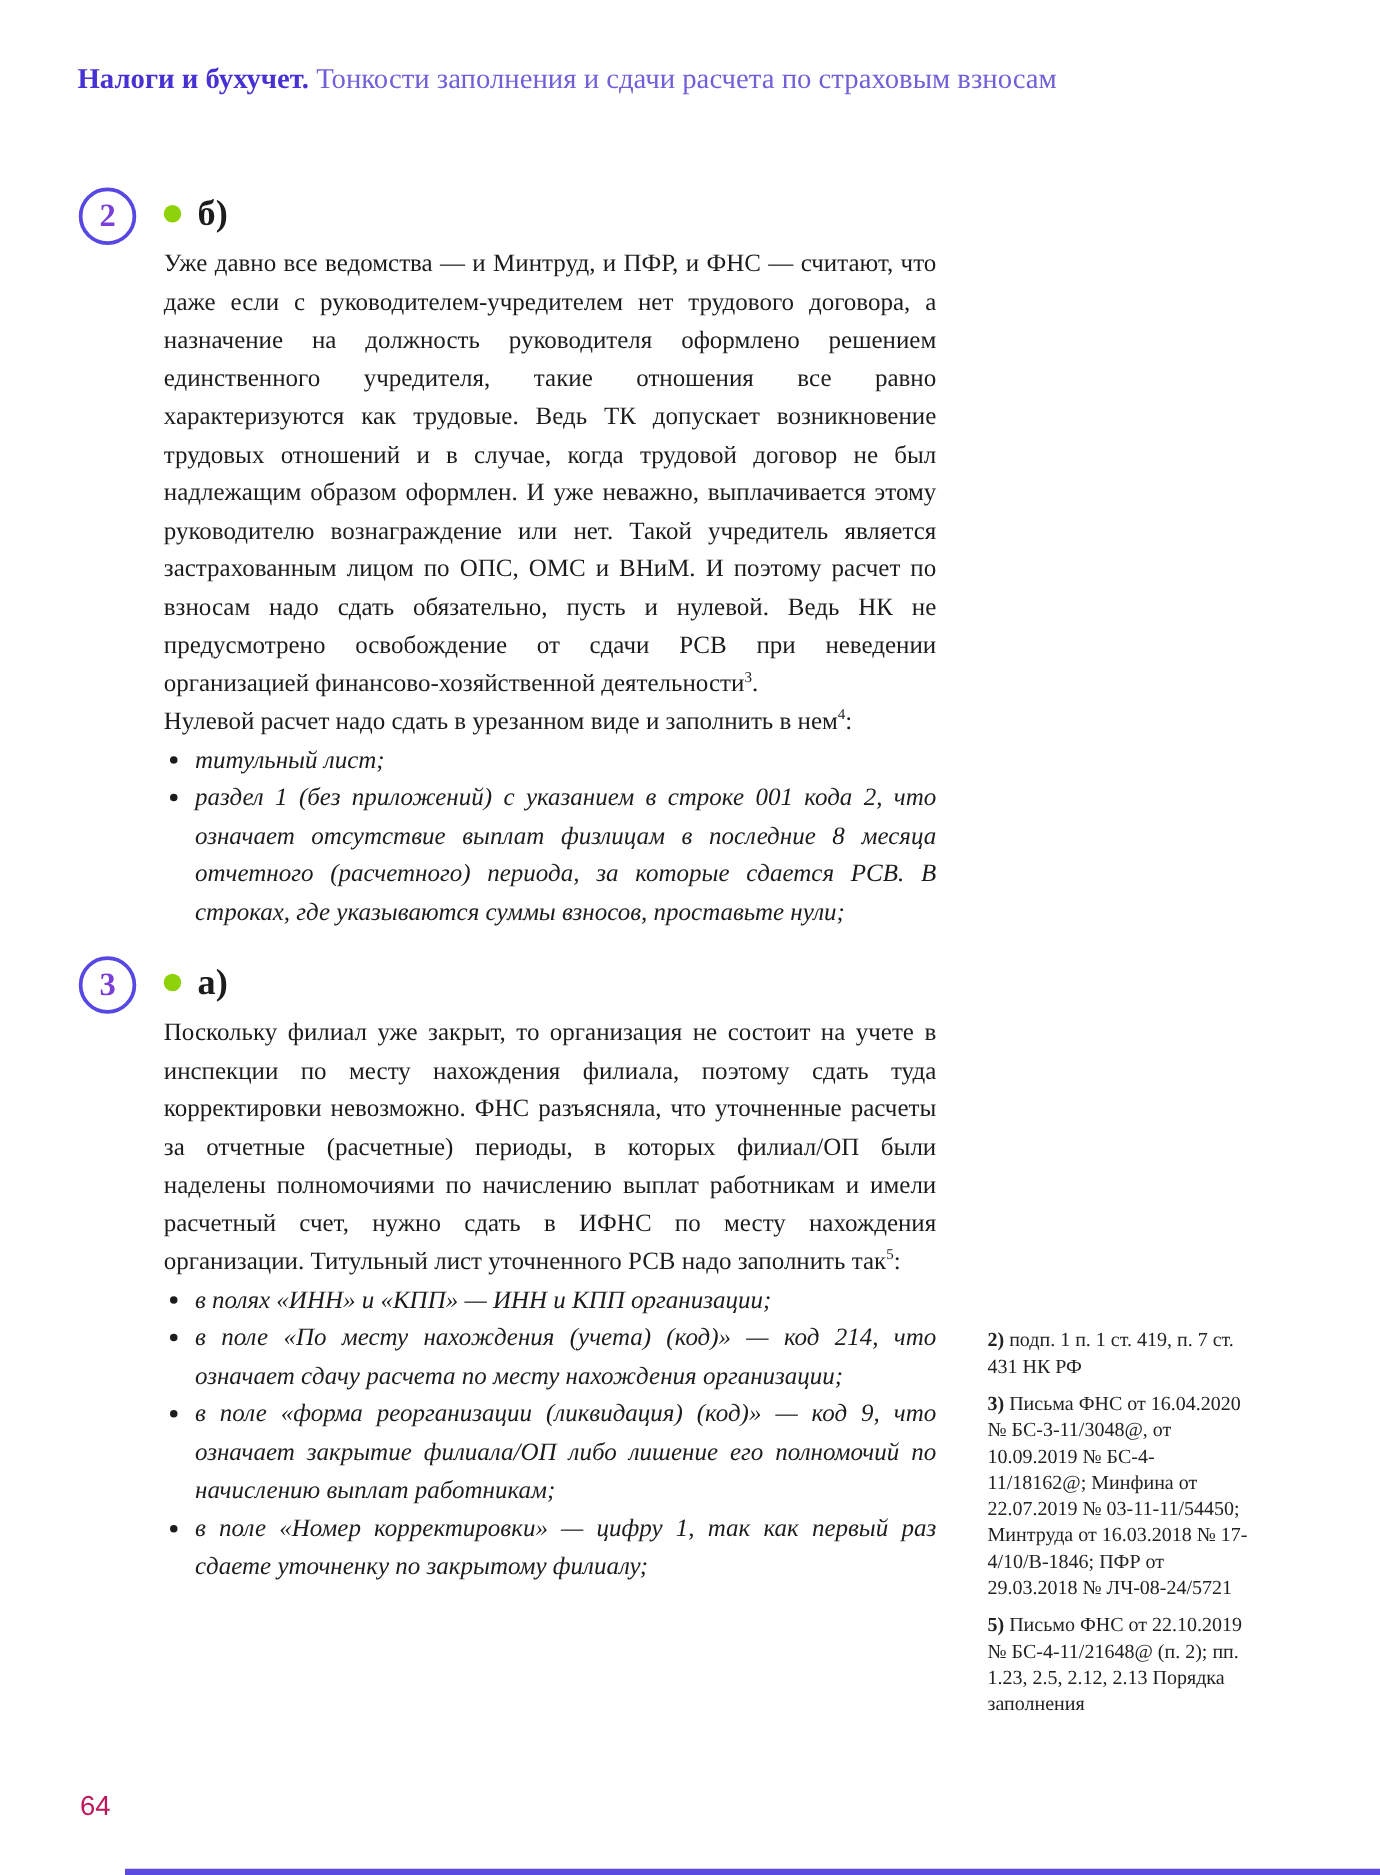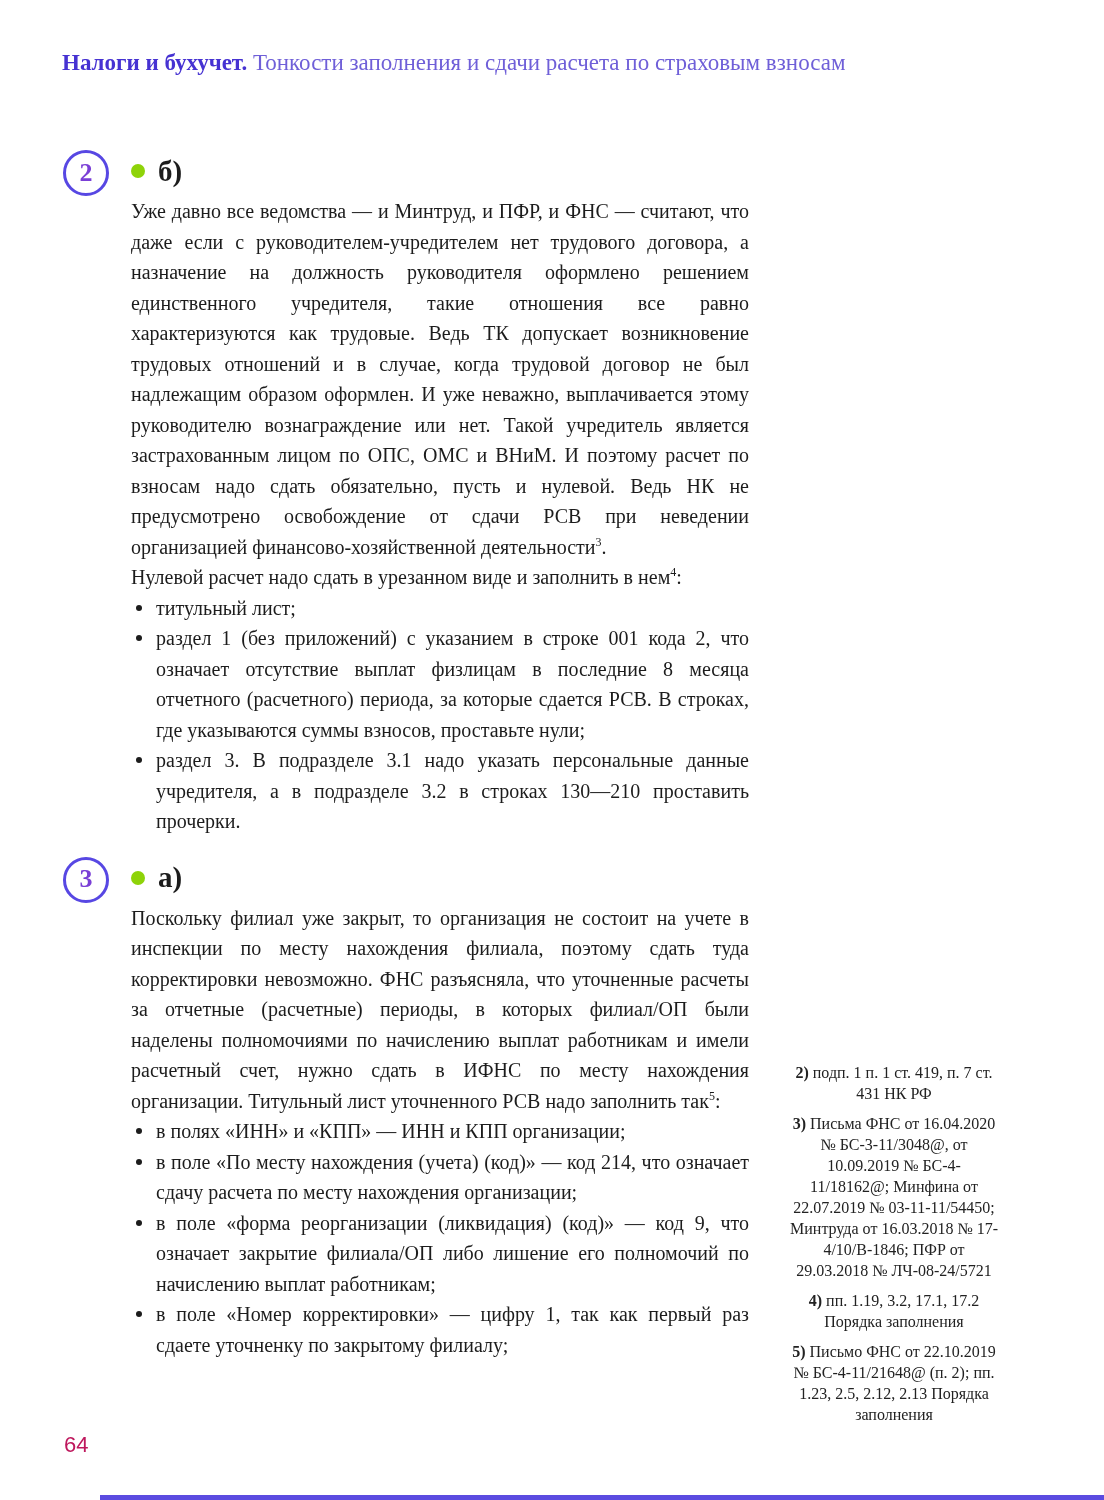--- a/index.html
+++ b/index.html
@@ -67,42 +67,42 @@
     align-items: center;
     justify-content: center;
     font-size: 26px;
     font-weight: bold;
     color: #7a3fd6;
     background: #ffffff;
   }
 
   
   ul.bullets { list-style: none; margin: 0; padding: 0; text-align: justify; }
-  ul.bullets li { position: relative; padding-left: 25px; }
+  ul.bullets li { position: relative; padding-left: 25px; font-style: italic; }
   ul.bullets li::before {
     content: "";
     position: absolute;
     left: 5px; top: 12px;
     width: 6px; height: 6px;
     border-radius: 50%;
     background: #1c1c1c;
   }
 
   
   .footnotes {
     position: absolute;
     left: 790px;
     top: 1062px;
     width: 208px;
     font-size: 16px;
     line-height: 21px;
     color: #222222;
     text-align: left;
   }
-  .footnote { margin-bottom: 9px; text-align: center; }
+  .footnote { margin-bottom: 9px; }
   .fn-marker { font-weight: bold; }
 
   
   .page-number {
     position: absolute;
     left: 64px;
     top: 1432px;
     font-family: "Liberation Sans", "DejaVu Sans", sans-serif;
     font-size: 22px;
     color: #be185d;
@@ -139,21 +139,20 @@
       <span>б)</span>
     </div>
 
     <p><span>Уже давно все ведомства — и Минтруд, и ПФР, и ФНС — считают, что даже если с руководителем-учредителем нет трудового договора, а назначение на должность руководителя оформлено решением единственного учредителя, такие отношения все равно характеризуются как трудовые. Ведь ТК допускает возникновение трудовых отношений и в случае, когда трудовой договор не был надлежащим образом оформлен. И уже неважно, выплачивается этому руководителю вознаграждение или нет. Такой учредитель является застрахованным лицом по ОПС, ОМС и ВНиМ. И поэтому расчет по взносам надо сдать обязательно, пусть и нулевой. Ведь НК не предусмотрено освобождение от сдачи РСВ при неведении организацией финансово-хозяйственной деятельности</span><sup>3</sup><span>.</span></p>
 
     <p><span>Нулевой расчет надо сдать в урезанном виде и заполнить в нем</span><sup>4</sup><span>:</span></p>
 
     <ul class="bullets">
       <li>титульный лист;</li>
       <li>раздел 1 (без приложений) с указанием в строке 001 кода 2, что означает отсутствие выплат физлицам в последние 8 месяца отчетного (расчетного) периода, за которые сдается РСВ. В строках, где указываются суммы взносов, проставьте нули;</li>
-      <li>раздел 3. В подразделе 3.1 надо указать персональные данные учредителя, а в подразделе 3.2 в строках 130—210 проставить прочерки.</li>
     </ul>
 
     <div class="sec-head">
       <div class="num-circle">
         <span>3</span>
       </div>
       <span class="green-dot"></span>
       <span>а)</span>
     </div>
 
@@ -165,21 +164,20 @@
       <li>в поле «форма реорганизации (ликвидация) (код)» — код 9, что означает закрытие филиала/ОП либо лишение его полномочий по начислению выплат работникам;</li>
       <li>в поле «Номер корректировки» — цифру 1, так как первый раз сдаете уточненку по закрытому филиалу;</li>
 
     </ul>
 
   </div>
 
   <div class="footnotes">
     <div class="footnote"><span class="fn-marker">2)</span><span> подп. 1 п. 1 ст. 419, п. 7 ст. 431 НК РФ</span></div>
     <div class="footnote"><span class="fn-marker">3)</span><span> Письма ФНС от 16.04.2020 № БС-3-11/3048@, от 10.09.2019 № БС-4-11/18162@; Минфина от 22.07.2019 № 03-11-11/54450; Минтруда от 16.03.2018 № 17-4/10/В-1846; ПФР от 29.03.2018 № ЛЧ-08-24/5721</span></div>
-    <div class="footnote"><span class="fn-marker">4)</span><span> пп. 1.19, 3.2, 17.1, 17.2 Порядка заполнения</span></div>
     <div class="footnote"><span class="fn-marker">5)</span><span> Письмо ФНС от 22.10.2019 № БС-4-11/21648@ (п. 2); пп. 1.23, 2.5, 2.12, 2.13 Порядка заполнения</span></div>
   </div>
 
   <div class="page-number">64</div>
 
   <div class="bottom-bar"></div>
 
 </div>
 
 </body></html>

